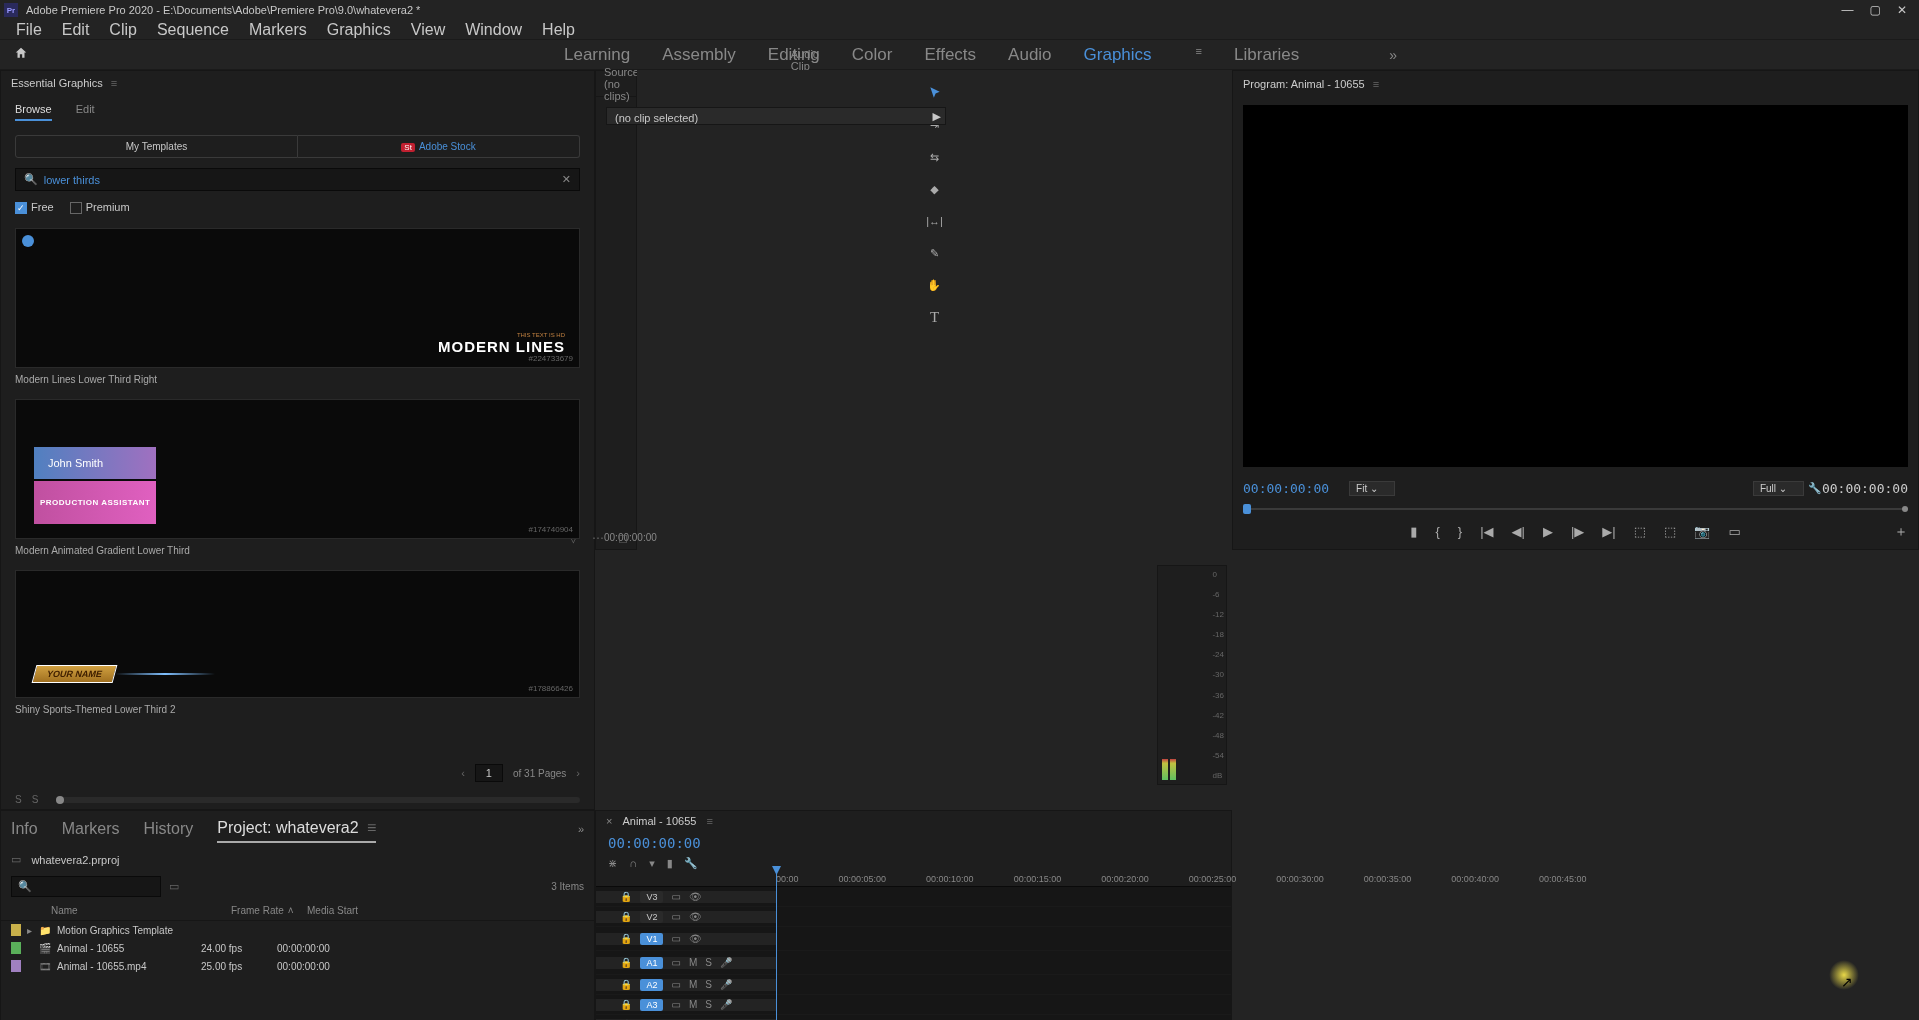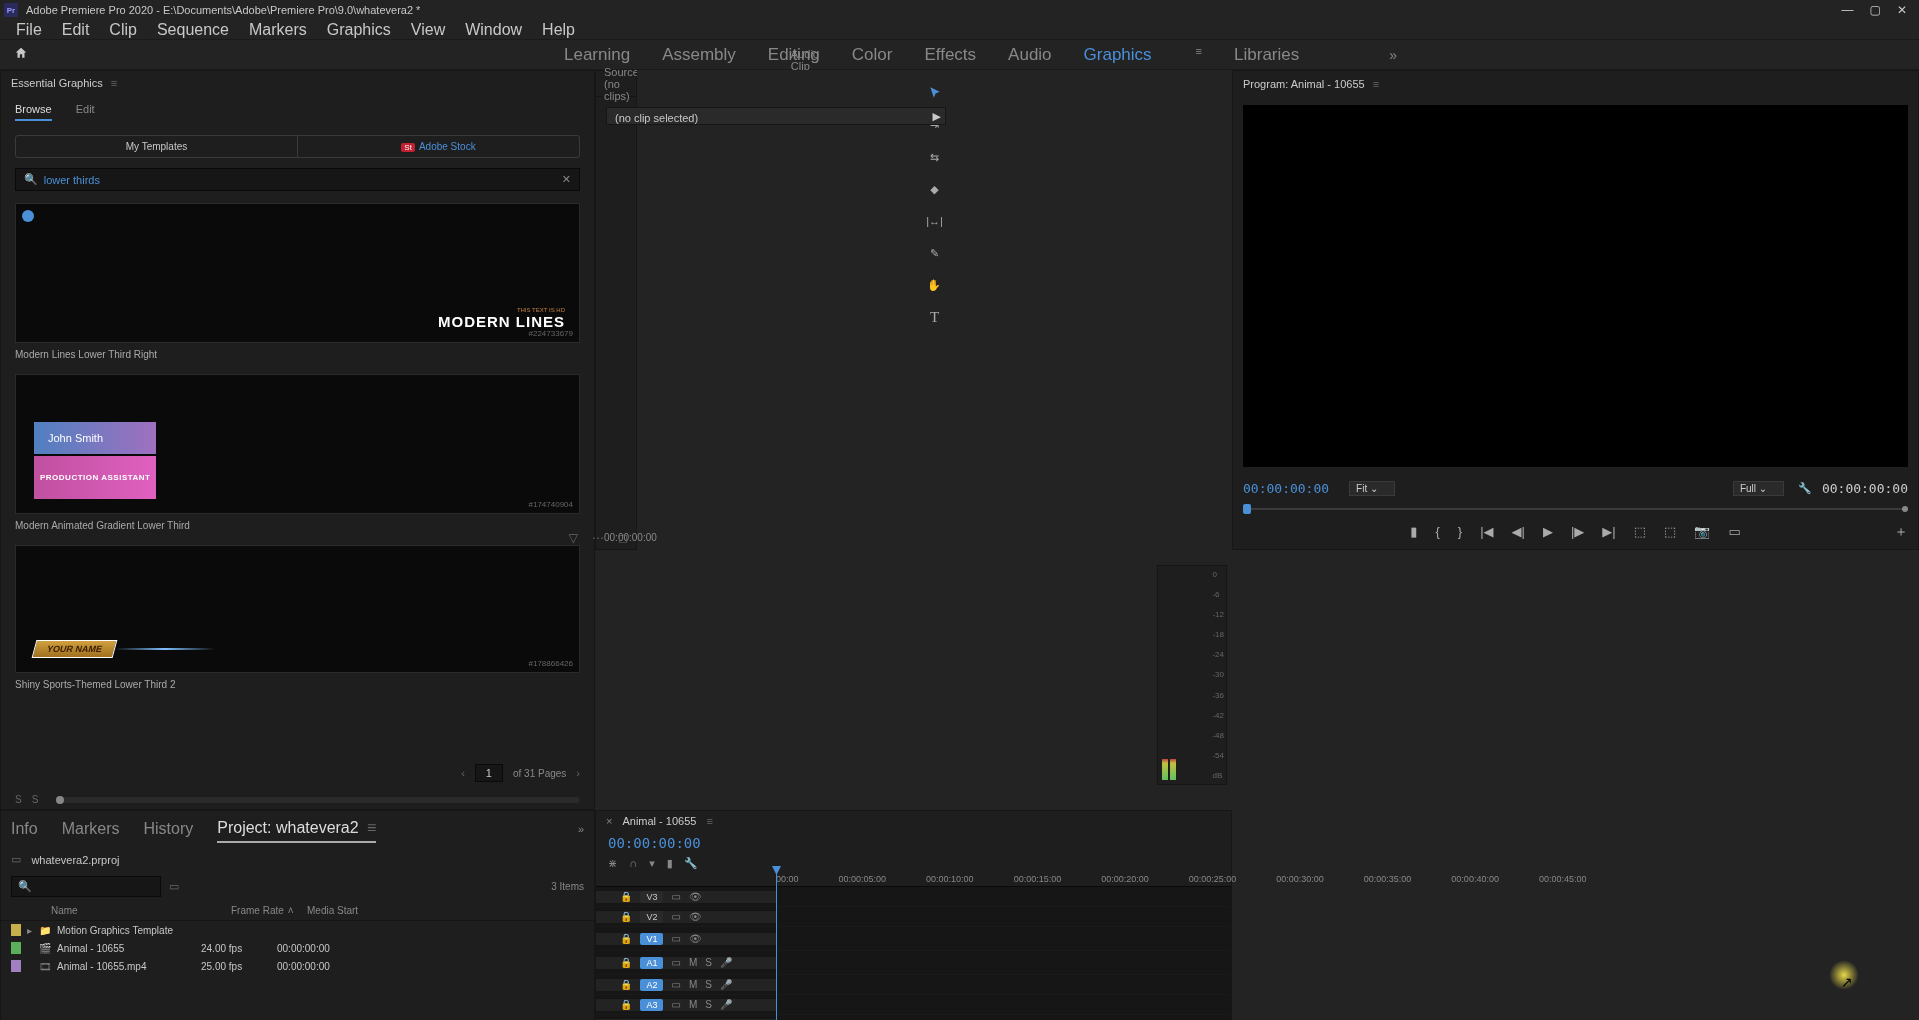--- a/index.html
+++ b/index.html
@@ -259,21 +259,21 @@
       <span class="program-title">Program: Animal - 10655</span>
       <span style="margin-left:8px;color:#666;">≡</span>
     </div>
     <div class="program-viewer"></div>
     <div class="program-controls">
       <div class="pc-row1">
         <div style="display:flex;align-items:center;gap:16px;">
           <span class="pc-tc">00:00:00:00</span>
           <span class="pc-select"><span>Fit</span> ⌄</span>
         </div>
-        <div style="display:flex;align-items:center;gap:10px;">
+        <div style="display:flex;align-items:center;">
           <span class="pc-select"><span>Full</span> ⌄</span>
           <span style="color:#aaa;">🔧</span>
           <span class="pc-tc-right">00:00:00:00</span>
         </div>
       </div>
       <div class="pc-scrubber">
         <div class="track"></div>
         <div class="handle-l"></div>
         <div class="handle-r"></div>
       </div>
@@ -306,20 +306,24 @@
     </div>
     <div class="eg-subtabs">
       <div class="eg-subtab l">My Templates</div>
       <div class="eg-subtab r"><span class="stock-badge">St</span><span class="stock-text">Adobe Stock</span></div>
     </div>
     <div class="eg-search">
       <span class="icon">🔍</span>
       <span class="text">lower thirds</span>
       <span class="clear">✕</span>
     </div>
+    <div class="eg-filters">
+      <label><span class="eg-cb checked"></span><span>Free</span></label>
+      <label><span class="eg-cb"></span><span>Premium</span></label>
+    </div>
     <div class="eg-results">
       <div class="eg-item">
         <div class="eg-thumb">
           <div class="badge"></div>
           <div class="thumb-modern">
             <div class="small">THIS TEXT IS HD</div>
             <div class="big">MODERN LINES</div>
           </div>
           <div class="id">#224733679</div>
         </div>

